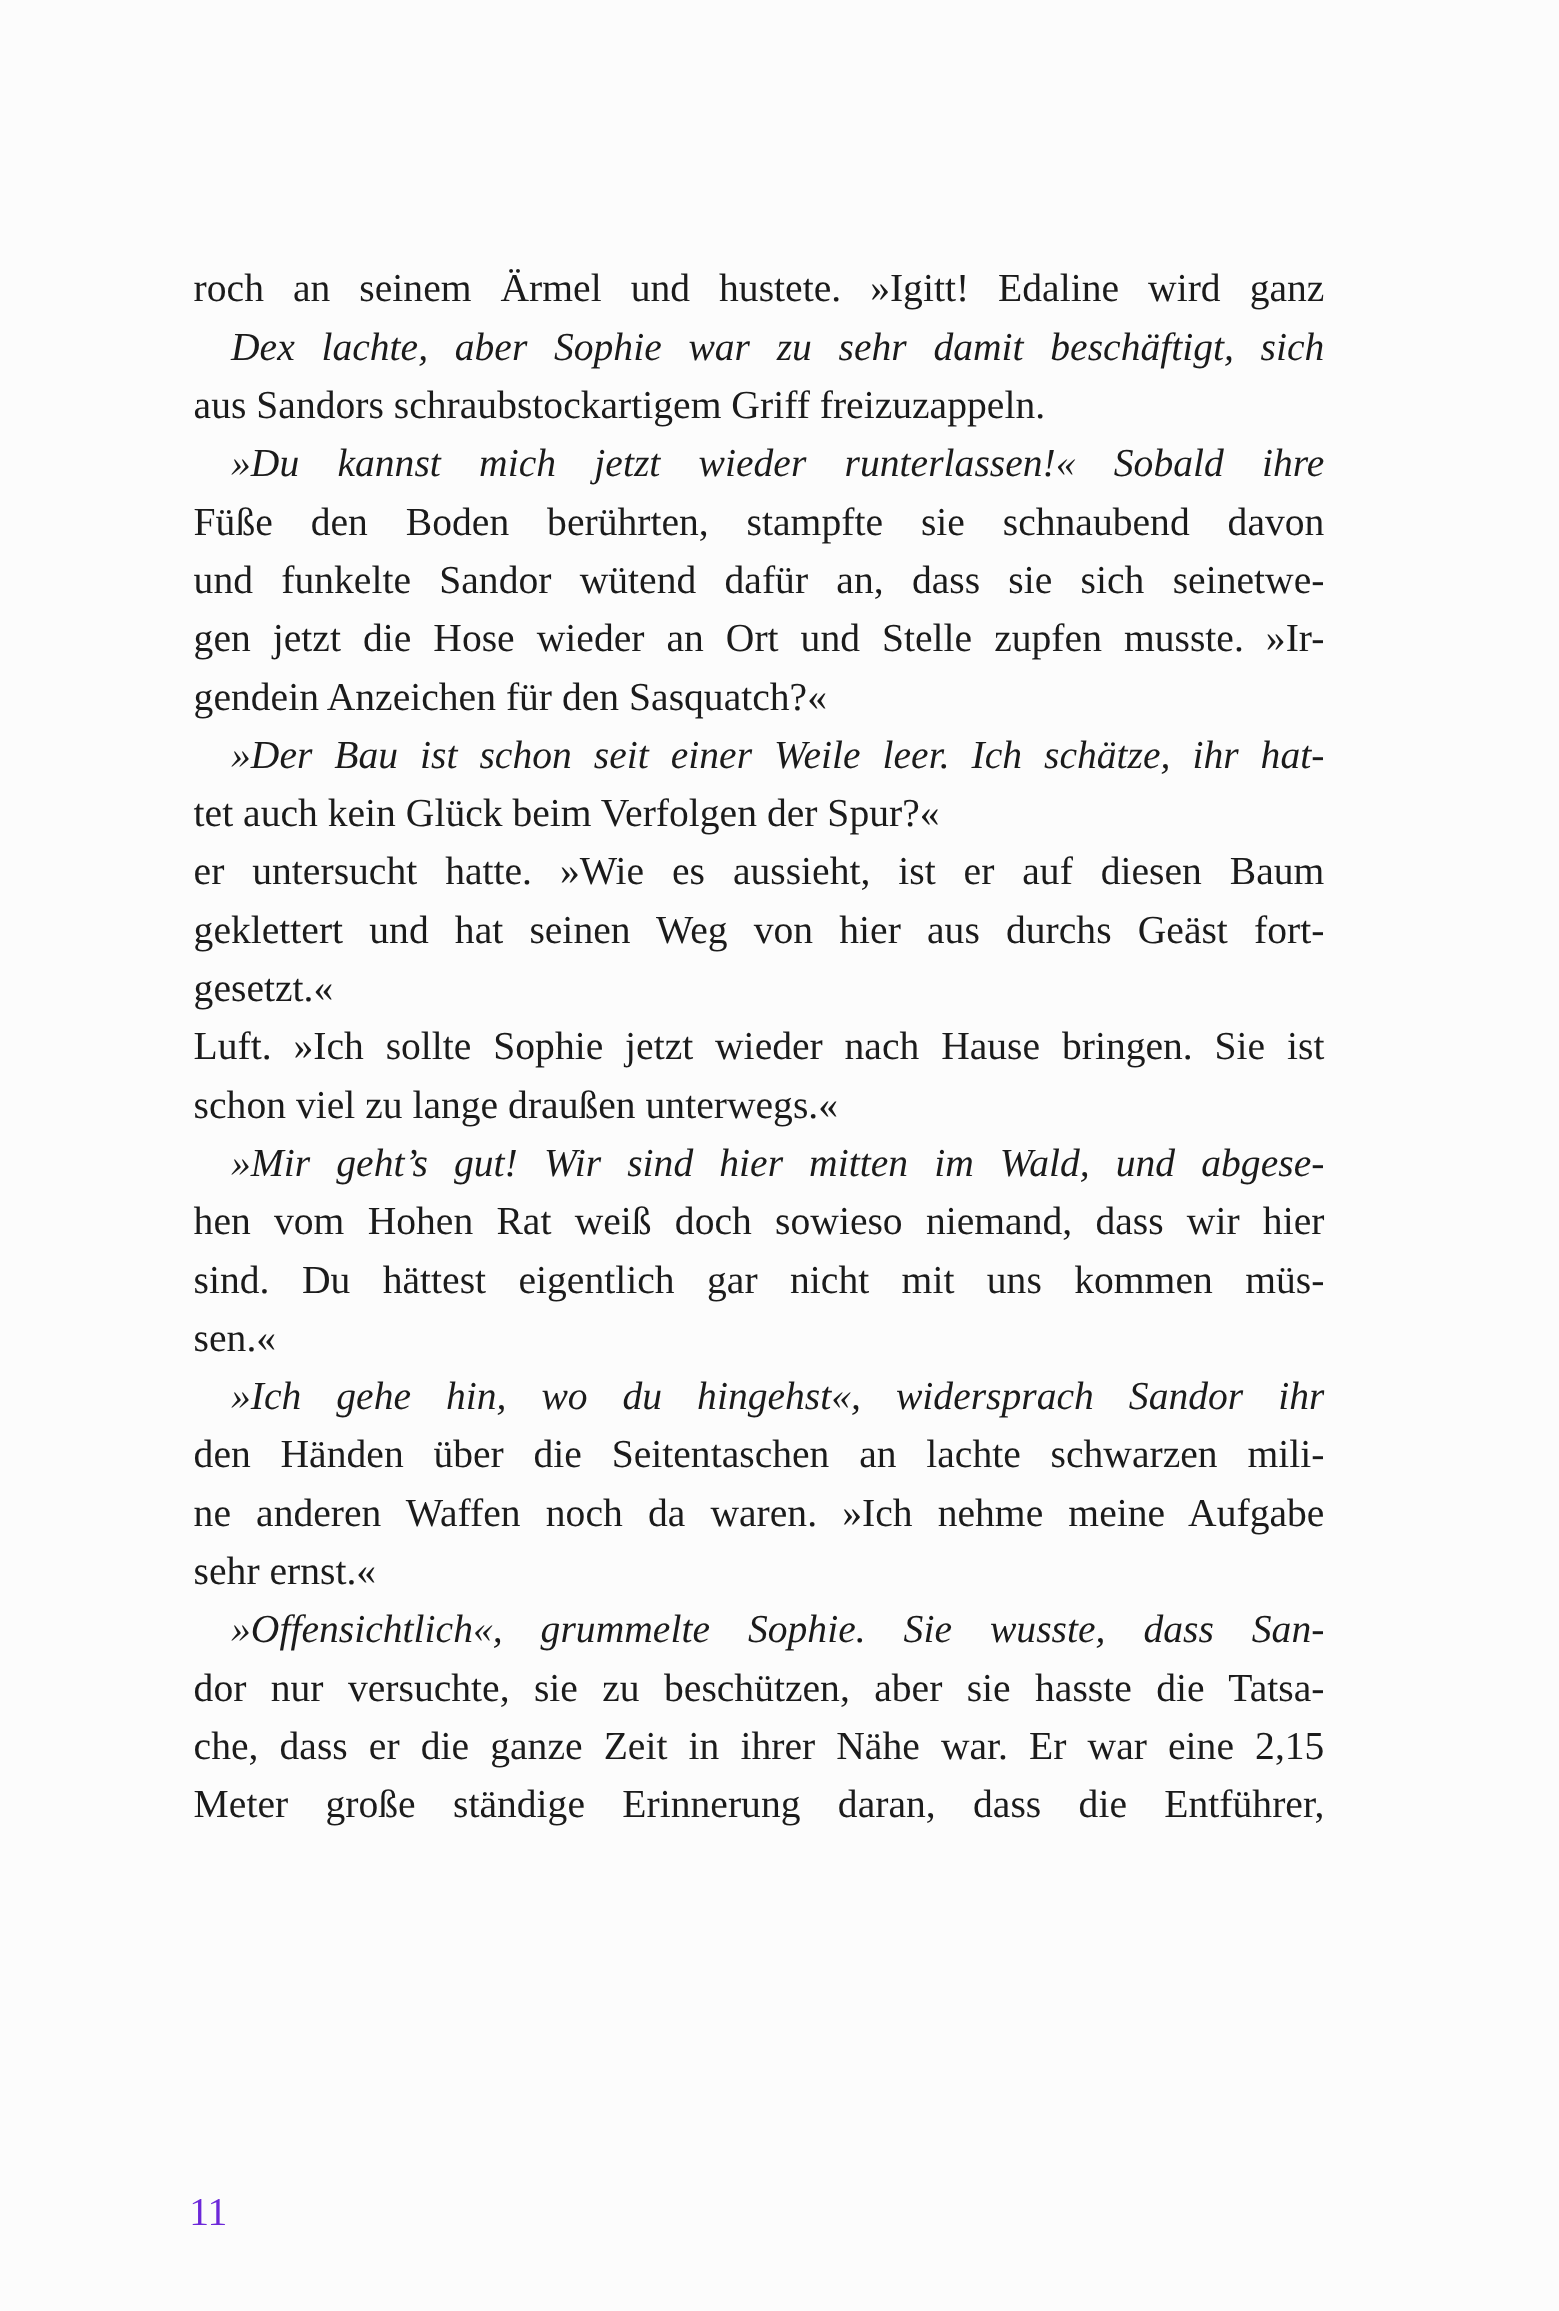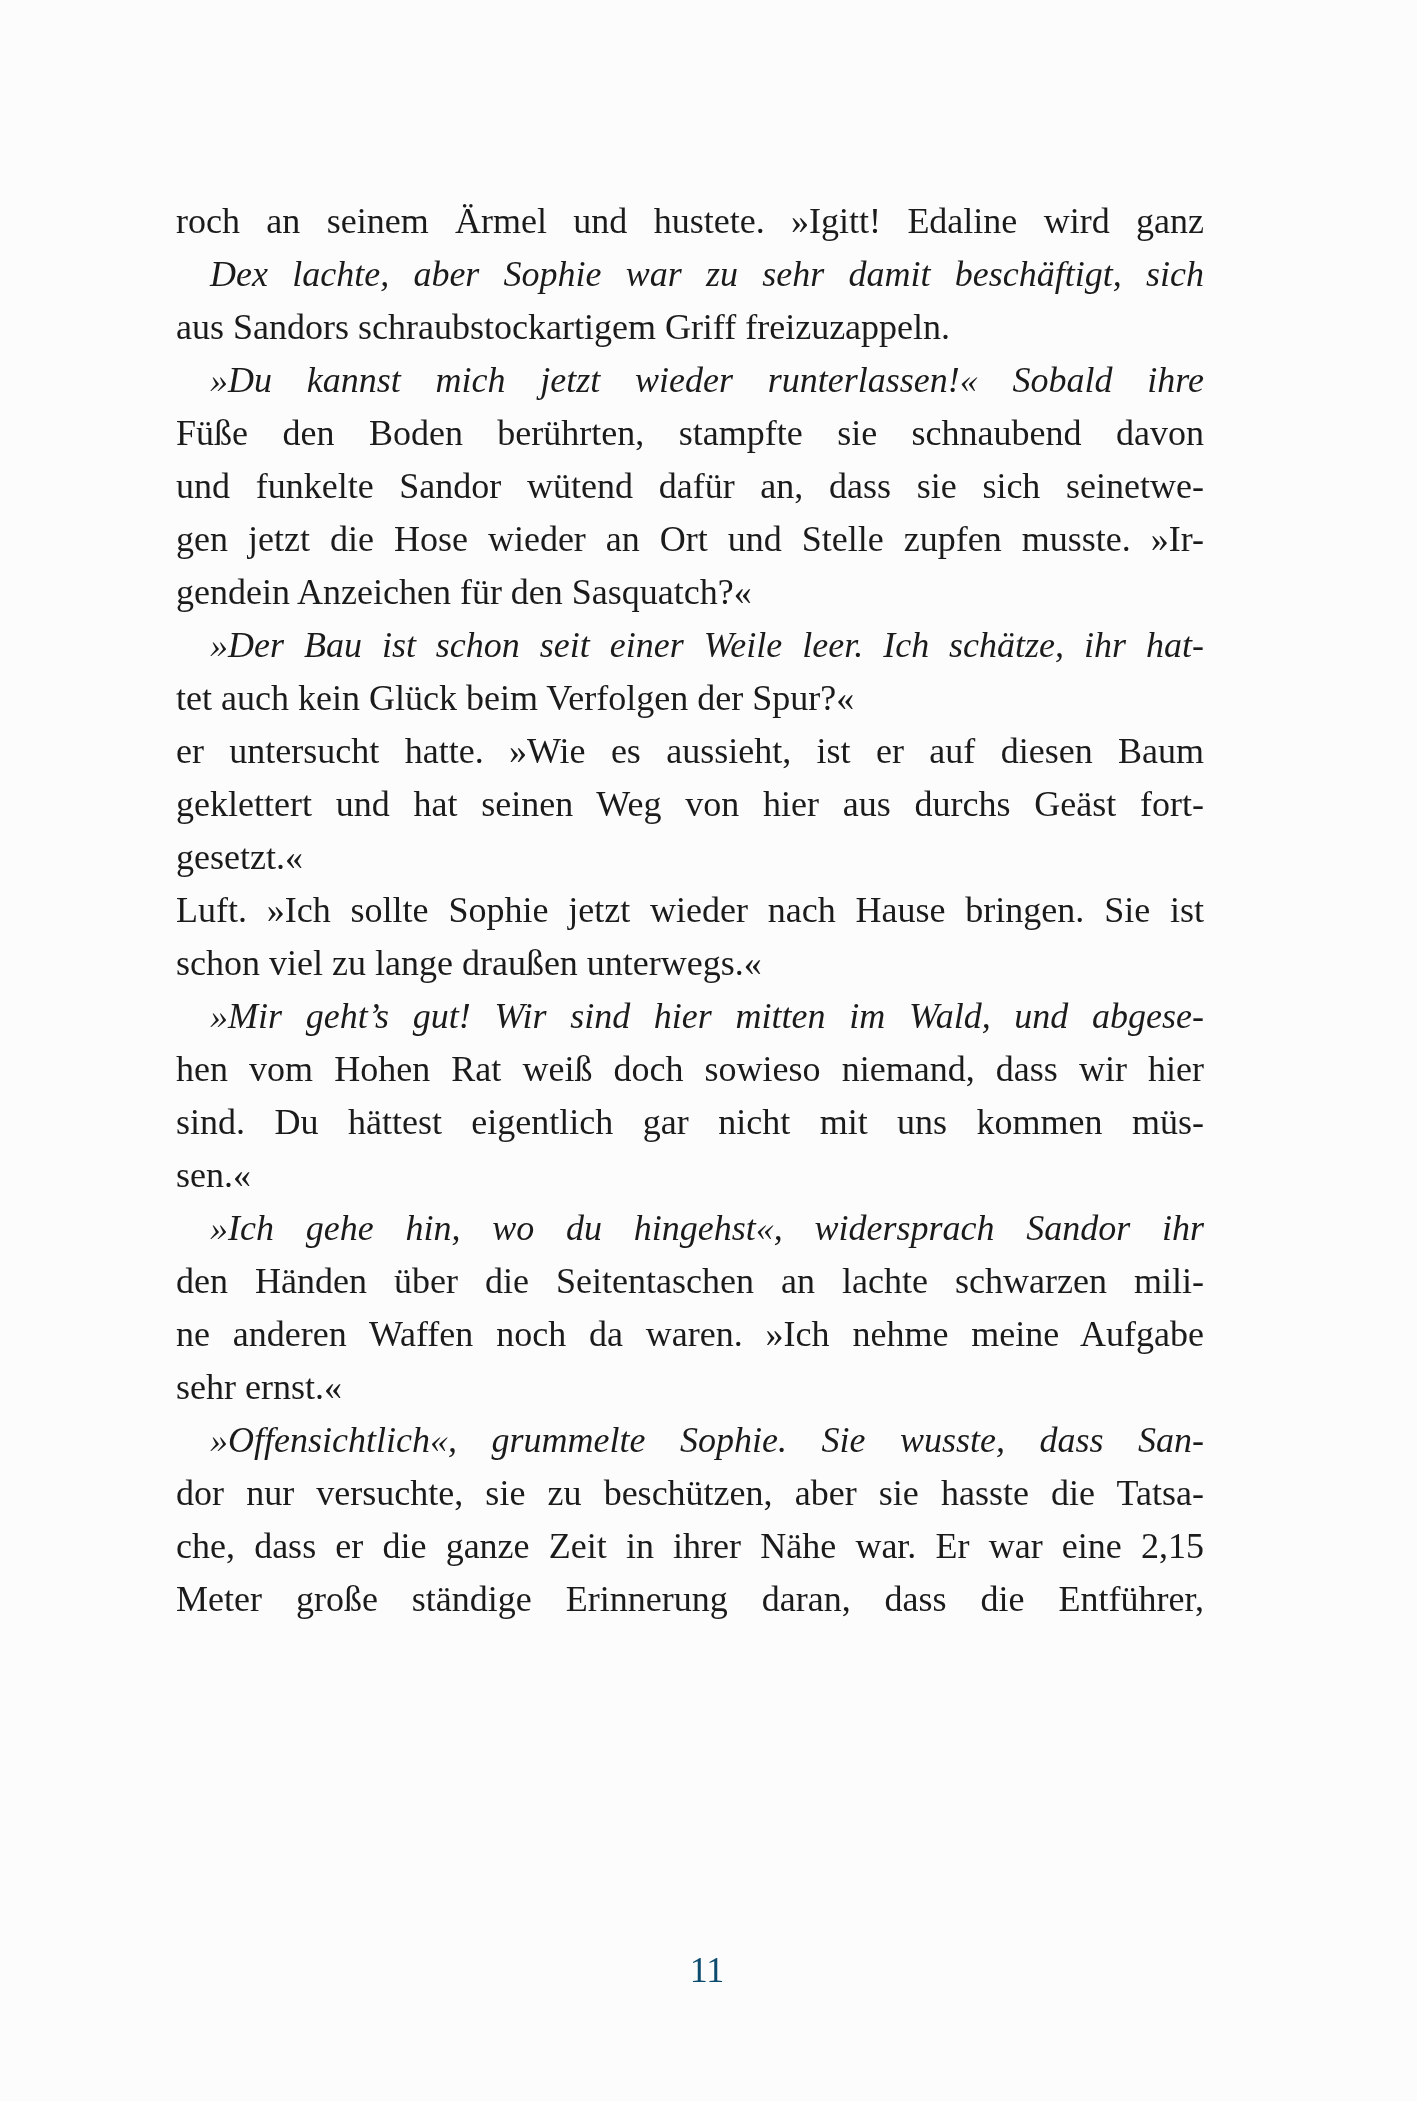--- a/index.html
+++ b/index.html
@@ -11,20 +11,21 @@
     height: 2101px;
     position: relative;
     background: #fcfcfc;
     font-family: "Liberation Serif", "DejaVu Serif", serif;
     color: #1b1b1b;
     -webkit-font-smoothing: antialiased;
   }
   .book-page {
     position: absolute;
     inset: 0;
+    margin-top: 41px;
   }
   .text-block {
     position: absolute;
     left: 176px;
     top: 195px;
     width: 1028px;
   }
   .line {
     font-size: 36px;
     line-height: 53px;
@@ -37,27 +38,27 @@
   .line.last {
     text-align: left;
     text-align-last: left;
   }
   .line.indent {
     text-indent: 34px;
     font-style: italic;
   }
   .page-number {
     position: absolute;
-    left: 193px;
+    left: 172px;
     top: 1948px;
     width: 1028px;
-    text-align: center;
+    text-align: left;
     font-size: 36px;
     line-height: 44px;
-    color: #0c4a6e;
+    color: #6d28d9;
   }
 </style>
 </head>
 <body>
 
 <div class="book-page">
   <div class="text-block">
       <div class="line">roch an seinem Ärmel und hustete. »Igitt! Edaline wird ganz</div>
       <div class="line indent">Dex lachte, aber Sophie war zu sehr damit beschäftigt, sich</div>
       <div class="line last">aus Sandors schraubstockartigem Griff freizuzappeln.</div>

